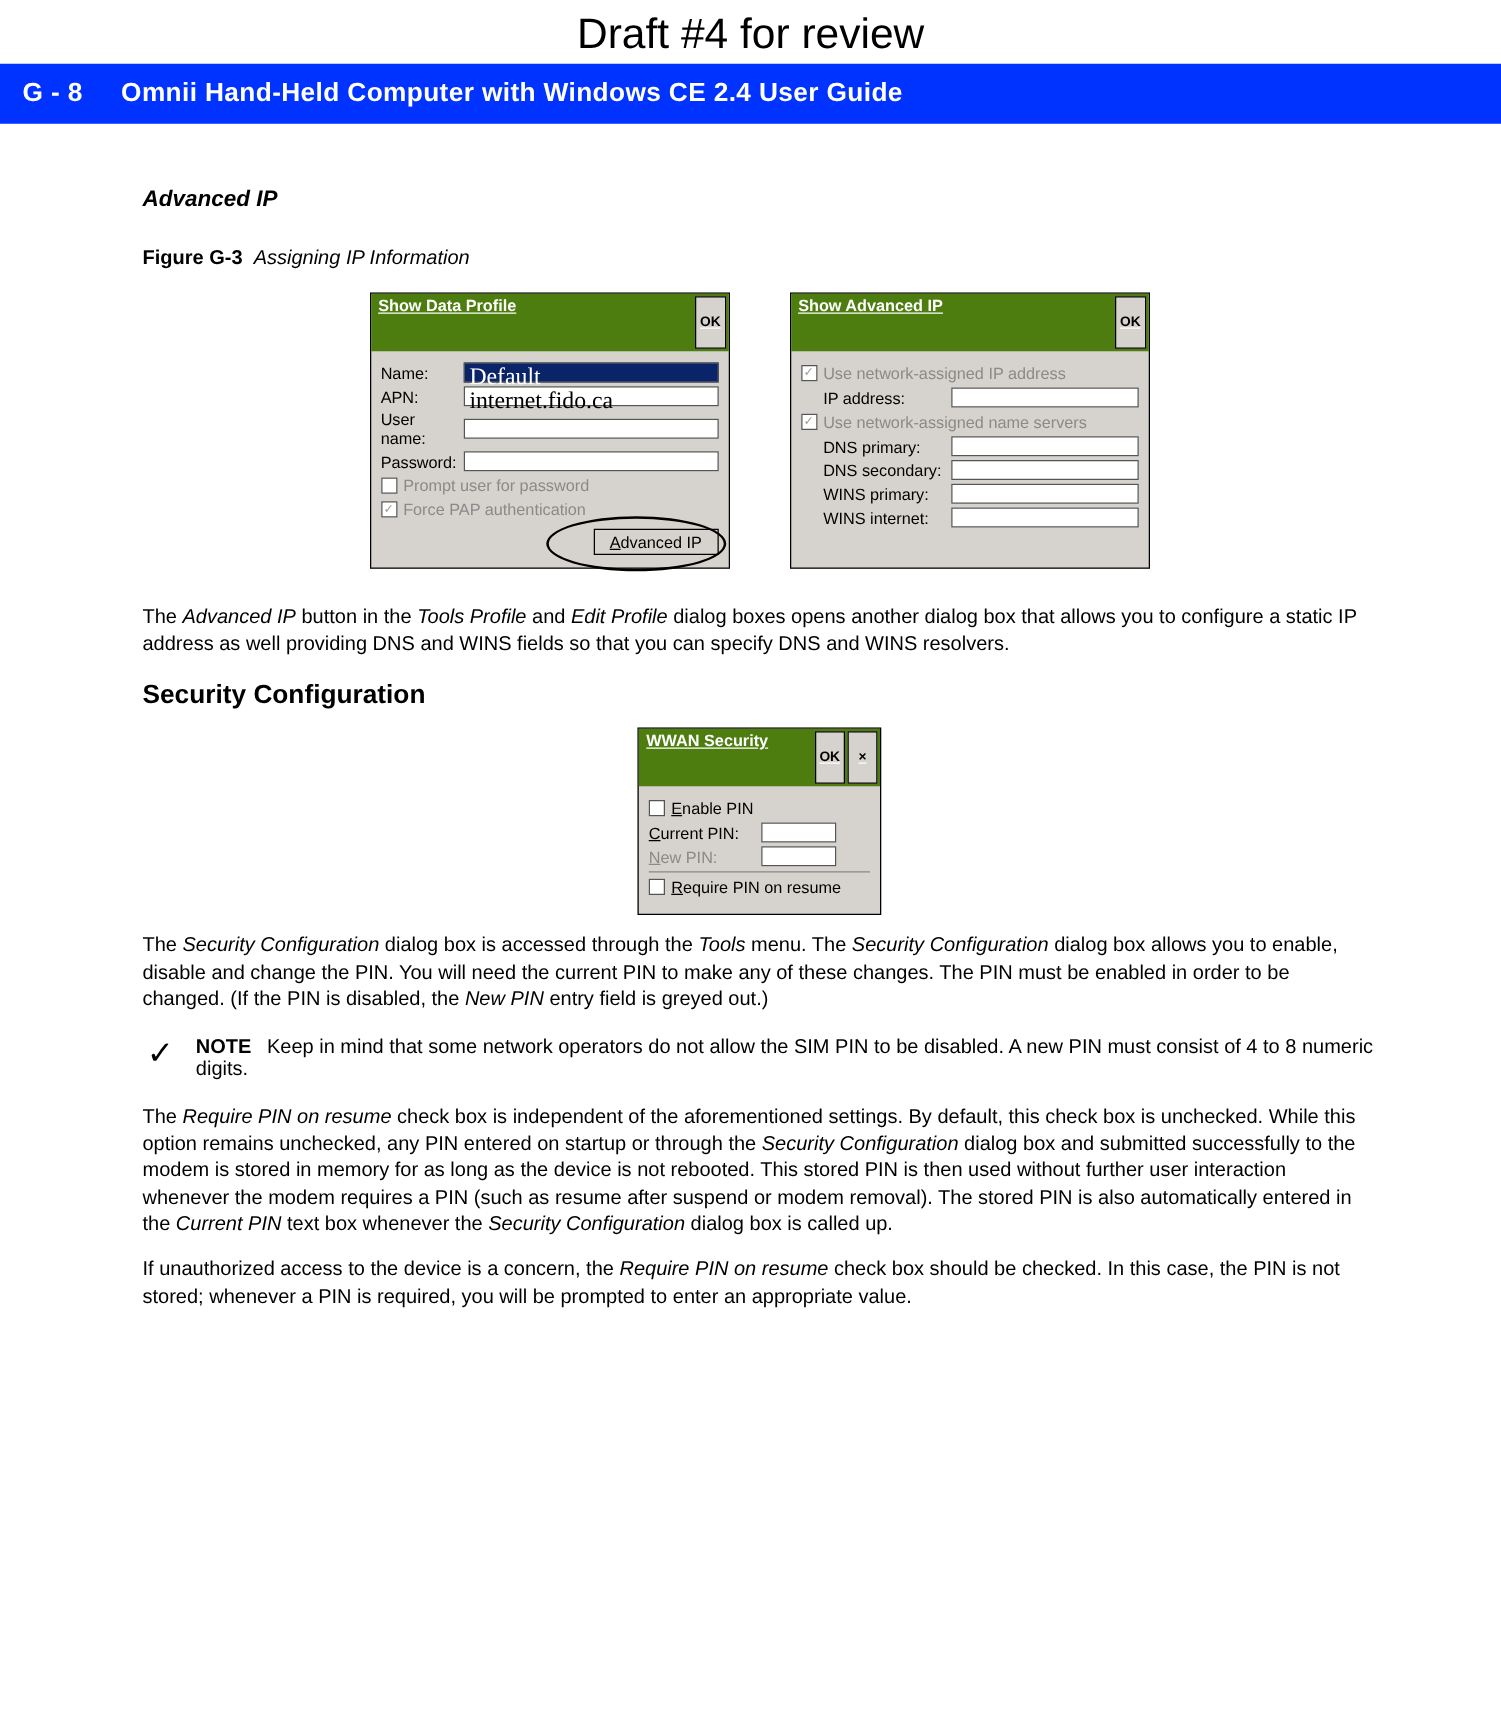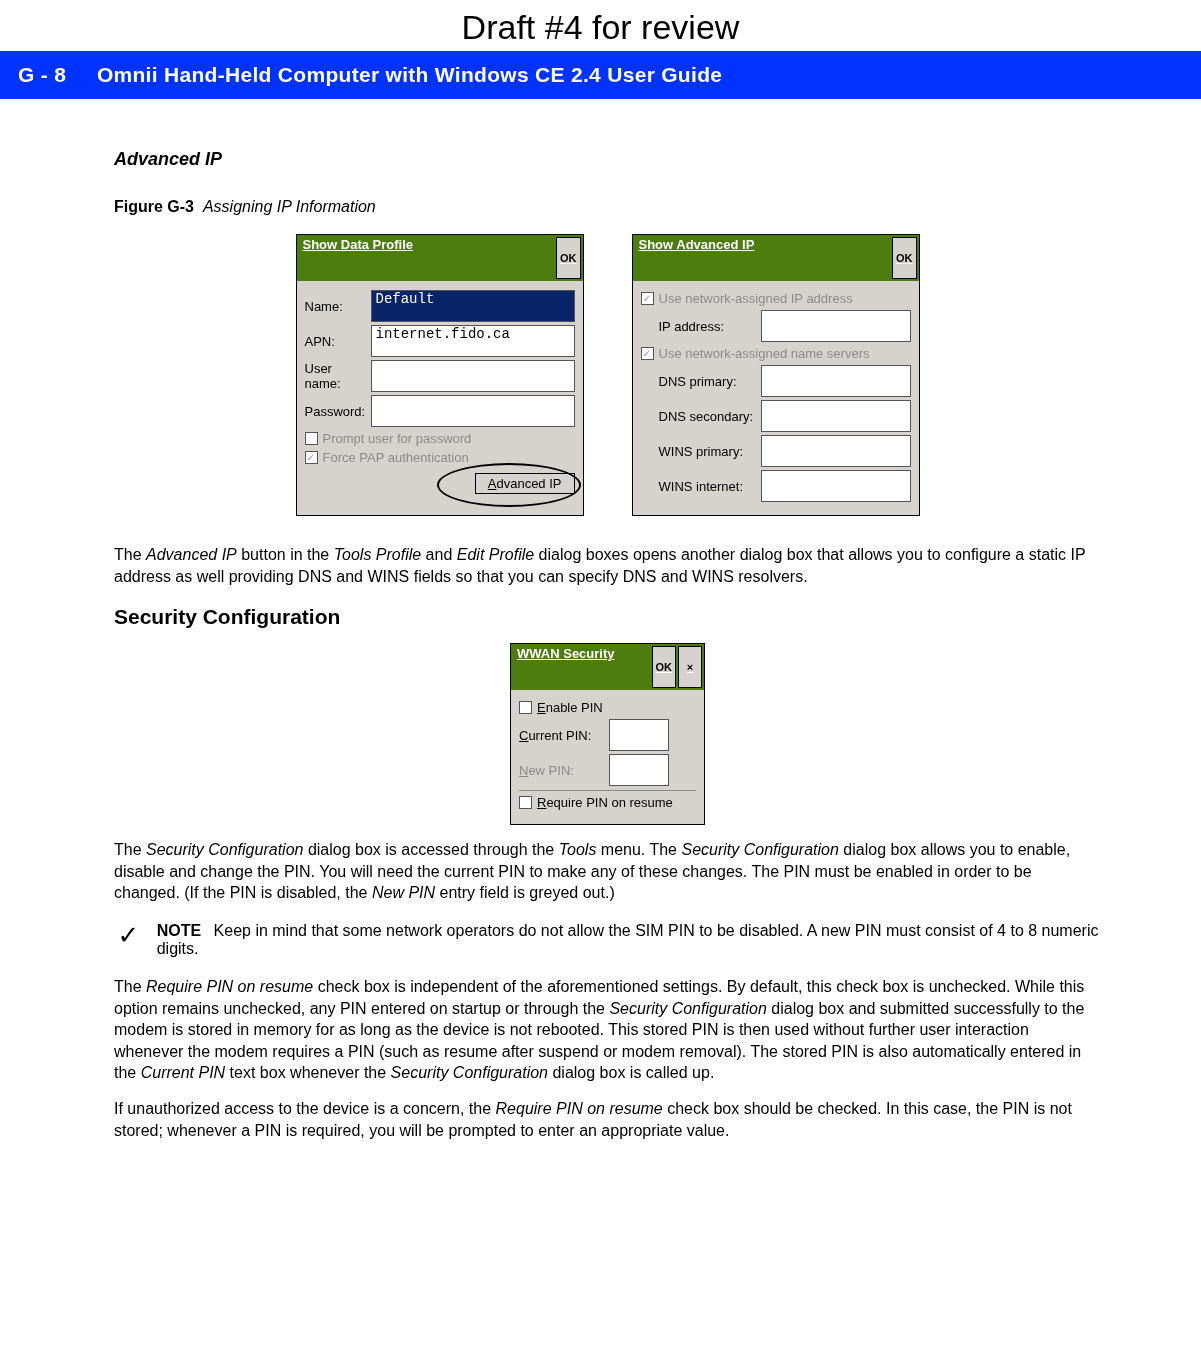--- a/index.html
+++ b/index.html
@@ -66,25 +66,25 @@
     text-align: center;
     line-height: 16px;
   }
   .dlg-body { padding: 6px 8px 10px; }
   .form-row { display: flex; align-items: center; margin: 3px 0; }
   .form-row .lbl { width: 66px; }
   .form-row .lbl-wide { width: 120px; }
   .txt {
     border: 1px solid #555;
     background: #fff;
-    height: 32px;
+    height: 16px;
     flex: 1;
     padding: 0 4px;
-    font-family: Liberation Mono, monospace;
-    font-size: 14px;
+    font-family: Liberation Serif, serif;
+    font-size: 19px;
   }
   .txt.sel { background: #0a246a; color: #fff; }
   .txt.short { width: 60px; flex: none; }
   .cb-row { display: flex; align-items: center; margin: 4px 0; gap: 5px; }
   .cb { width: 13px; height: 13px; border: 1px solid #555; background: #fff; display: inline-flex; align-items: center; justify-content: center; font-size: 10px; line-height: 1; }
   .cb.disabled { color: #999; }
   .disabled-text { color: #8a8a8a; }
   .adv-btn-wrap { display: flex; justify-content: flex-end; margin-top: 8px; position: relative; }
   .adv-btn-wrap::before {
     content: "";

